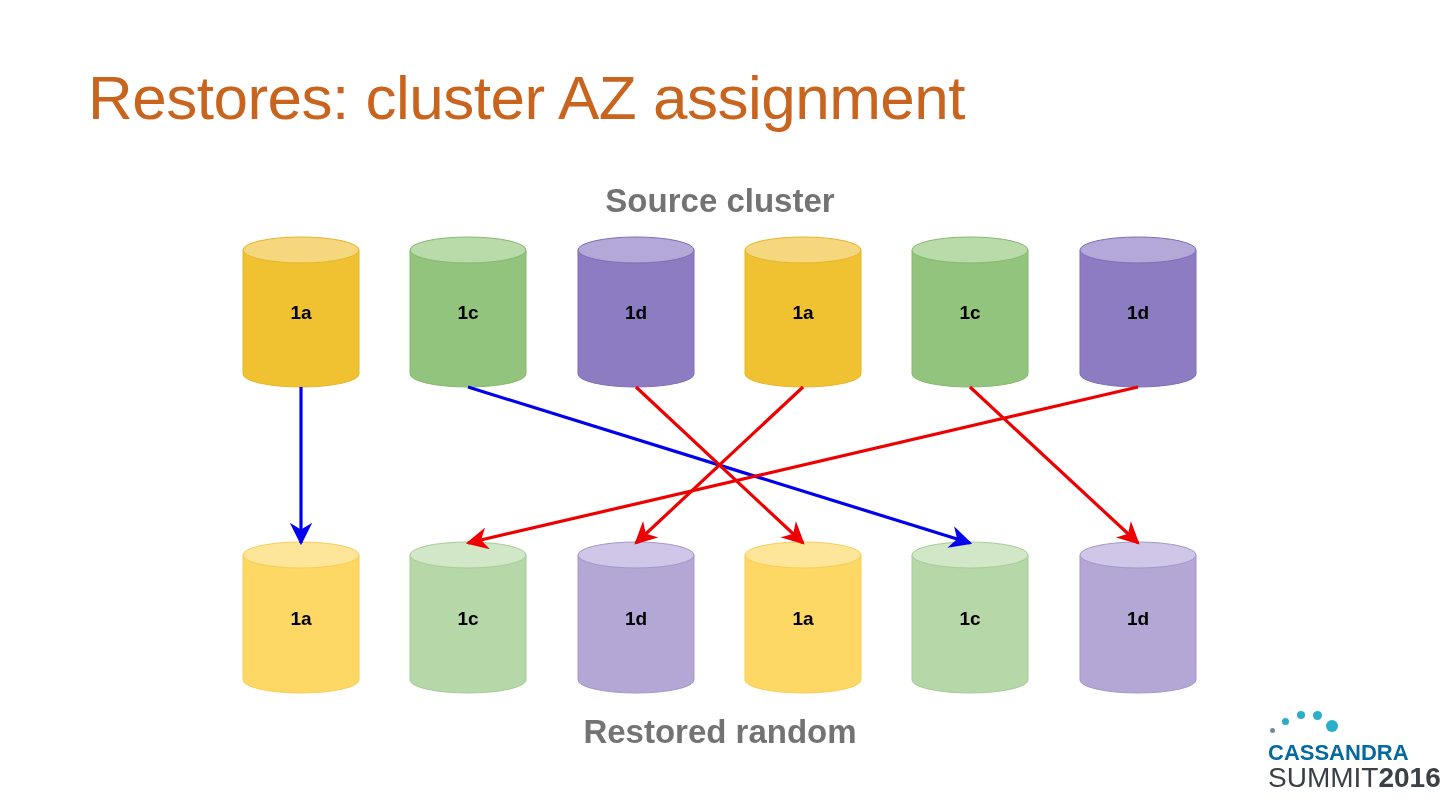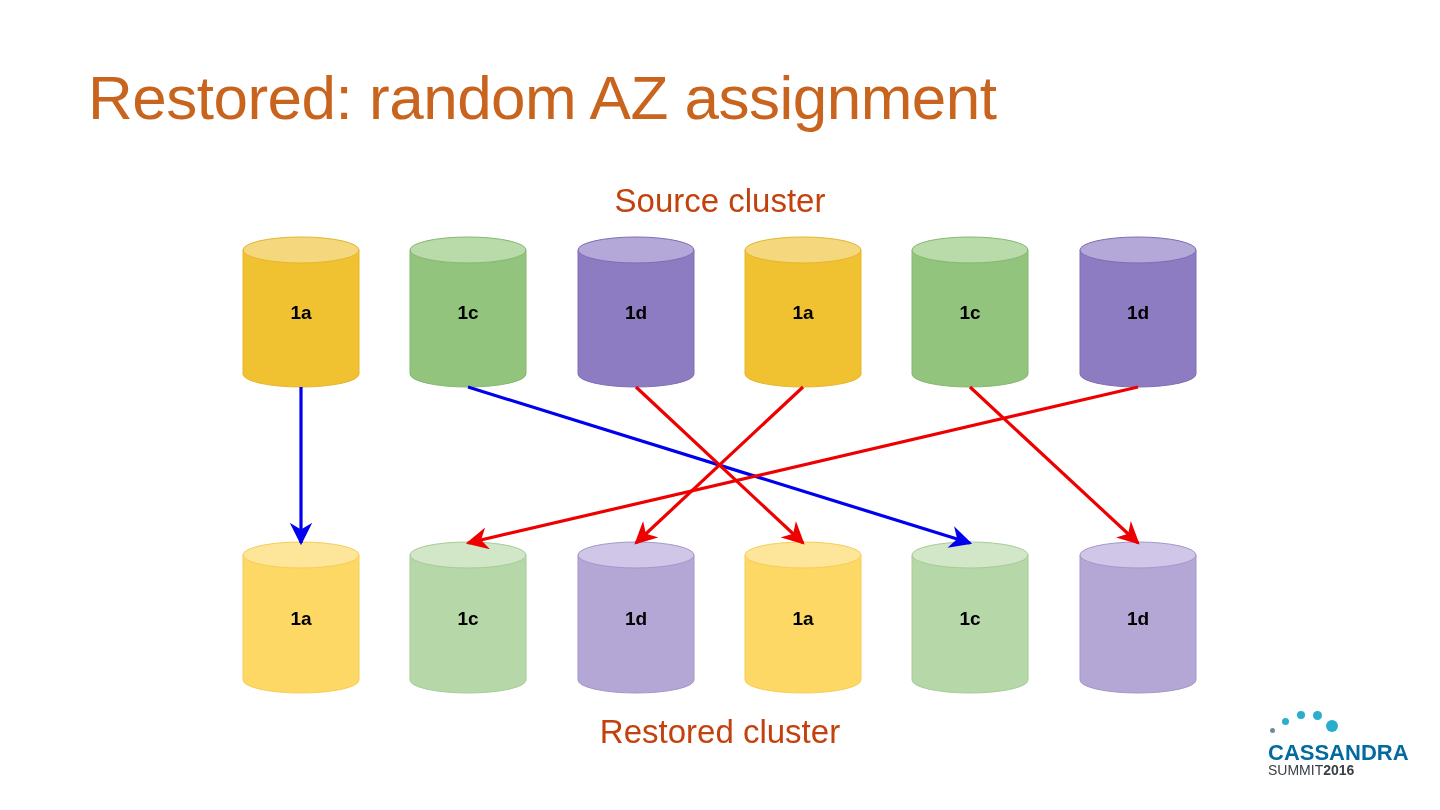--- a/index.html
+++ b/index.html
@@ -1,35 +1,35 @@
 <!DOCTYPE html>
 <html><head>
 <meta charset="utf-8">
 <style>
   html, body { margin: 0; padding: 0; background: #ffffff; }
   body { width: 1440px; height: 810px; position: relative; overflow: hidden; font-family: "Liberation Sans", sans-serif; }
   .title { position: absolute; left: 88px; top: 62px; font-size: 62px; color: #c8641e; font-weight: normal; letter-spacing: -0.5px; white-space: nowrap; }
-  .cluster-label { position: absolute; width: 400px; left: 520px; text-align: center; font-size: 34px; font-weight: normal; color: #c2410c; }
+  .cluster-label { position: absolute; width: 400px; left: 520px; text-align: center; font-size: 34px; font-weight: bold; color: #737373; }
   #source-label { top: 182px; font-size: 33px; }
   #restored-label { top: 713px; font-size: 33px; }
   svg#diagram { position: absolute; left: 0; top: 0; }
   .cyl-label { font-family: "Liberation Sans", sans-serif; font-weight: bold; font-size: 19px; fill: #000; }
   .logo { position: absolute; left: 1262px; top: 704px; width: 160px; height: 90px; }
   .logo-text1 { position: absolute; left: 6px; top: 36px; font-size: 22px; font-weight: bold; color: #0369a1; letter-spacing: 0px; white-space: nowrap; }
-  .logo-text2 { position: absolute; left: 6px; top: 58px; font-size: 14px; color: #3a4046; white-space: nowrap; }
+  .logo-text2 { position: absolute; left: 6px; top: 58px; font-size: 28px; color: #3a4046; white-space: nowrap; }
   .logo-text2 b { font-weight: bold; }
   .dot { position: absolute; border-radius: 50%; }
 </style>
 </head>
 <body>
 
-<div class="title" style="color: rgb(200, 100, 30);">Restored: random AZ assignment</div>
+<div class="title" style="color: rgb(200, 100, 30);">Restores: cluster AZ assignment</div>
 
 <div class="cluster-label" id="source-label">Source cluster</div>
-<div class="cluster-label" id="restored-label">Restored cluster</div>
+<div class="cluster-label" id="restored-label">Restored random</div>
 
 <svg id="diagram" width="1440" height="810" xmlns="http://www.w3.org/2000/svg">
   <defs>
     <marker id="head-blue" viewBox="0 0 20 20" refX="18" refY="10" markerWidth="7" markerHeight="7" orient="auto" markerUnits="strokeWidth">
       <path d="M0,0 L20,10 L0,20 L6,10 Z" fill="#0000ee"></path>
     </marker>
     <marker id="head-red" viewBox="0 0 20 20" refX="18" refY="10" markerWidth="7" markerHeight="7" orient="auto" markerUnits="strokeWidth">
       <path d="M0,0 L20,10 L0,20 L6,10 Z" fill="#ee0000"></path>
     </marker>
   </defs>

